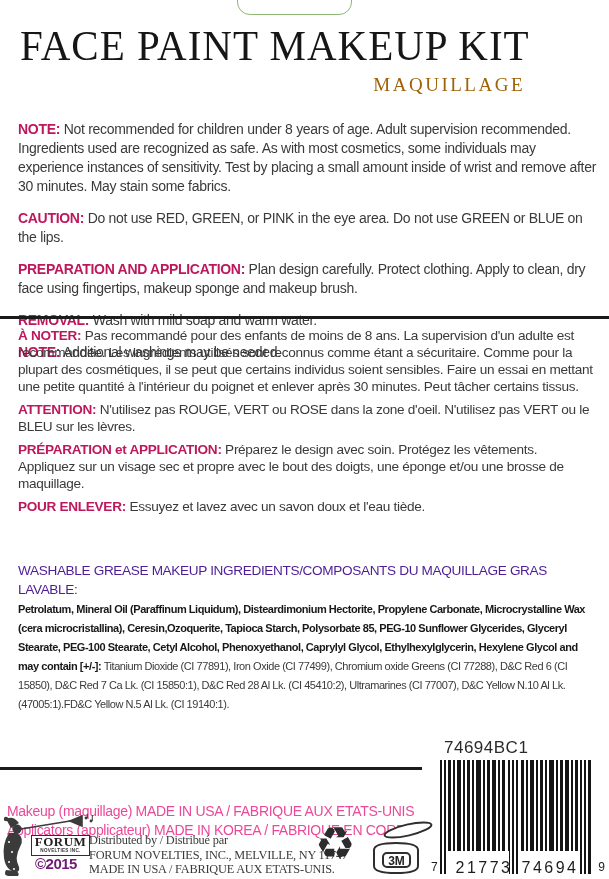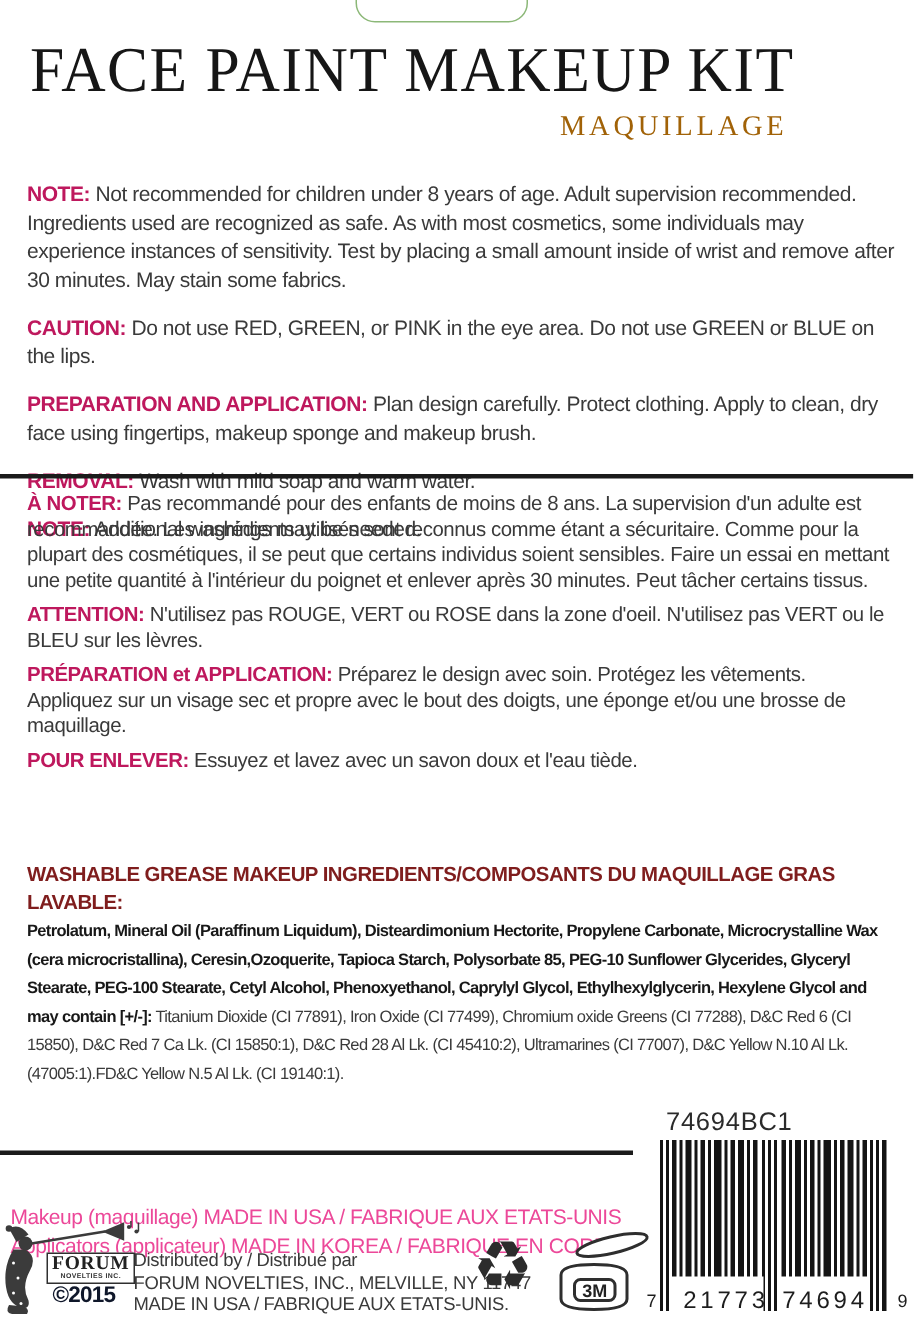--- a/index.html
+++ b/index.html
@@ -26,21 +26,21 @@
   
   .textblock { position:absolute; left:18px; width:578px; }
   .en { top:120px; }
   .fr { top:327px; }
   .para { margin:0 0 13px 0; font-size:14px; line-height:19px; letter-spacing:-0.3px; color:#3a3a3a; }
   .fr .para { margin:0 0 6px 0; line-height:17px; font-size:13.6px; }
   .para b { color:#be185d; }
   .divider-main { position:absolute; left:0; top:316px; width:609px; height:3px; background:#1b1b1b; }
   
   .ingredients { position:absolute; left:18px; top:561px; width:580px; }
-  .ing-head { margin:12px 0 1px 0; font-weight:700; font-size:13.6px; letter-spacing:-0.35px; color:#7f1d1d; line-height:19px; }
+  .ing-head { margin:0 0 1px 0; font-weight:400; font-size:13.6px; letter-spacing:-0.35px; color:#4c1d95; line-height:19px; }
   .ing-body { margin:0; font-size:11px; line-height:19px; letter-spacing:-0.45px; }
   .ing-main { font-weight:700; color:#181818; }
   .ing-light { font-weight:400; color:#3a3a3a; }
   
   .code-label { position:absolute; left:444px; top:738px; font-size:17px; color:#2b2b2b; letter-spacing:0.5px; }
   .barcode-wrap { position:absolute; left:440px; top:760px; width:153px; height:115px; }
   .upc-digit { position:absolute; color:#1d1d1d; }
   .upc-left  { left:-9px; bottom:1px; font-size:12px; }
   .upc-right { right:-12px; bottom:1px; font-size:12px; }
   .upc-g1 { left:15px; width:58px; bottom:-2px; text-align:center; font-size:16px; letter-spacing:2.5px;margin-top:25px; }
@@ -49,23 +49,23 @@
   
   .origin { position:absolute; left:7px; top:802px; font-size:14px; line-height:18.5px; letter-spacing:-0.3px; color:#ec4899; }
   
   .logo { position:absolute; left:0px; top:814px; width:95px; height:64px; }
   .banner {
     position:absolute; left:31px; top:21px; width:57px; height:19px;
     border:1.3px solid #2f2f2f; background:#fff; text-align:center;
   }
   .banner-main { font-family:"Liberation Serif", serif; font-weight:700; font-size:13px; line-height:12px; color:#222; letter-spacing:0.5px; }
   .banner-sub { font-size:4.6px; font-weight:700; color:#333; letter-spacing:0.3px; }
-  .copyright { position:absolute; left:35px; top:41px; font-weight:700; font-size:15px; color:#0f172a; letter-spacing:-0.5px; }
-  
-  .dist { position:absolute; left:89px; top:833px; font-size:12.3px; line-height:14.6px; letter-spacing:-0.2px; color:#3a3a3a; }
+  .copyright { position:absolute; left:35px; top:41px; font-weight:700; font-size:15px; color:#701a75; letter-spacing:-0.5px; }
+  
+  .dist { position:absolute; left:89px; top:833px; font-size:12.3px; line-height:14.6px; letter-spacing:-0.2px; color:#3a3a3a;font-family:Liberation Serif, serif; }
   
   .recycle { position:absolute; left:315px; top:818px; font-size:45px; line-height:52px; color:#2c2c2c; }
   .jar { position:absolute; left:366px; top:820px; }
 </style>
 </head>
 <body>
 
 <div class="page">
 
   <div class="hang-tab"></div>

